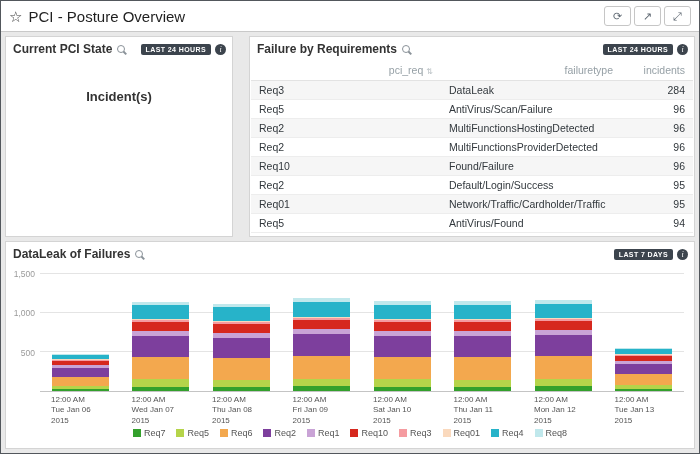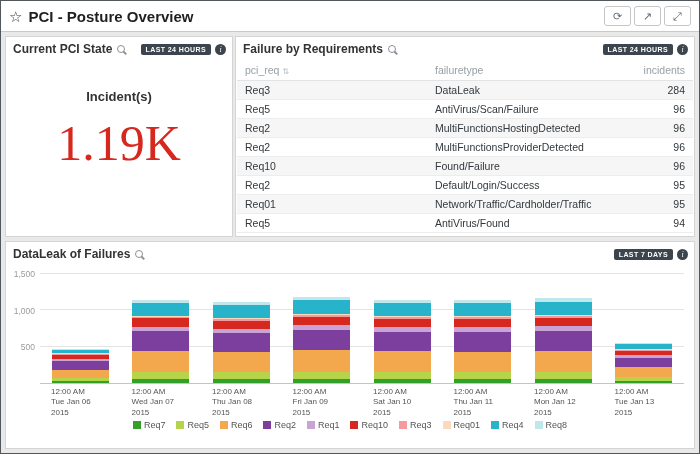--- a/index.html
+++ b/index.html
@@ -4,29 +4,29 @@
 <style>
   * { margin:0; padding:0; box-sizing:border-box; }
   body { font-family:"Liberation Sans", sans-serif; background:#fff; }
   .page { width:700px; height:454px; border:1px solid #52575c; background:#e9e9e9;
           display:flex; flex-direction:column; overflow:hidden; }
 
   
   .titlebar { background:#fff; border-bottom:1px solid #c9c9c9; flex:0 0 31px;
               display:flex; align-items:center; padding:0 8px; }
   .star { font-size:15px; color:#3a3a3a; margin-right:6px; cursor:pointer; line-height:1; }
-  .page-title { font-size:15px; font-weight:bold; color:#1f1f1f; flex:1; }
+  .page-title { font-size:15px; font-weight:normal; color:#1f1f1f; flex:1; }
   .actions { display:flex; gap:3px; }
   .action-btn { width:27px; height:20px; border:1px solid #c6c6c6; background:#fff;
                 border-radius:3px; color:#5c6670; font-size:11px; display:flex;
                 align-items:center; justify-content:center; cursor:pointer; }
 
   
   .dash { flex:1; padding:4px; display:flex; flex-direction:column; gap:4px; overflow:hidden; }
-  .row-top { display:flex; gap:2px; flex:0 0 201px; }
+  .row-top { display:flex; gap:16px; flex:0 0 201px; }
   .panel { background:#fff; border:1px solid #d4d4d4; display:flex; flex-direction:column; overflow:hidden; }
   .panel-left { flex:0 0 228px; }
   .panel-right { flex:1; }
   .panel-bottom { flex:1; }
 
   .panel-head { display:flex; align-items:center; padding:5px 6px 3px 7px; flex:0 0 22px; }
   .panel-title { font-size:12px; font-weight:bold; color:#333; }
   .head-right { margin-left:auto; display:flex; align-items:center; gap:4px; }
   .badge { background:#3c444d; color:#fff; font-size:7px; font-weight:bold;
            letter-spacing:.4px; padding:2px 5px; border-radius:2px; }
@@ -41,21 +41,21 @@
                         background:#8a9299; transform:rotate(45deg); left:6px; top:8px; }
 
   
   .single-value-body { flex:1; display:flex; flex-direction:column; align-items:center; padding-top:30px; }
   .sv-label { font-size:13px; font-weight:bold; color:#333; margin-bottom:14px; }
   .sv-value { font-size:50px; line-height:1; color:#d6281e; font-family:"Liberation Serif", serif; }
 
   
   .tbl-wrap { flex:1; overflow:hidden; padding:0 1px; }
   table { width:100%; border-collapse:collapse; font-size:10.5px; table-layout:fixed; }
-  thead th { text-align:left; color:#96a0a6; font-weight:normal; padding:5px 8px 4px;
+  thead th { text-align:right; color:#96a0a6; font-weight:normal; padding:5px 8px 4px;
              border-bottom:1px solid #e3e3e3; }
   th.col-req { width:190px; }
   th.col-num, td.col-num { width:72px; text-align:right; }
   tbody td { color:#32383d; padding:3px 8px; border-bottom:1px solid #ededed;
              white-space:nowrap; overflow:hidden; cursor:pointer; }
   tbody tr:nth-child(odd) { background:#f6f6f6; }
   .sort-glyph { color:#b9c0c4; font-size:8px; margin-left:3px; }
 
   
   .chart-area { flex:1; display:grid; grid-template-columns:30px 1fr;
@@ -63,21 +63,21 @@
   .y-axis { grid-row:1; grid-column:1; position:relative; }
   .ytick { position:absolute; right:5px; transform:translateY(50%); font-size:8.5px; color:#9a9a9a; }
   .plot { grid-row:1; grid-column:2; position:relative; border-bottom:1px solid #c4c4c4; }
   .gridline { position:absolute; left:0; right:0; border-top:1px solid #e4e4e4; }
   .bars { position:absolute; left:0; right:0; top:0; bottom:0; display:flex; }
   .bar-col { flex:1; display:flex; align-items:flex-end; justify-content:center; }
   .bar-stack { width:57px; height:100%; display:flex; flex-direction:column-reverse; cursor:pointer; }
   .x-labels { grid-row:2; grid-column:2; display:flex; padding-top:3px;justify-content:center; }
   .x-label { flex:1; font-size:8px; color:#555; line-height:1.3; padding-left:11px; }
   .legend { display:flex; justify-content:center; align-items:center; gap:11px;
-            padding:3px 0 18px; font-size:9px; color:#555; flex:0 0 20px; }
+            padding:3px 0 10px; font-size:9px; color:#555; flex:0 0 20px; }
   .legend-item { display:flex; align-items:center; cursor:pointer; }
   .legend-chip { width:8px; height:8px; display:inline-block; margin-right:3px; }
 </style>
 </head>
 <body>
 
 <div class="page">
 
   <div class="titlebar">
     <span class="star">☆</span>
@@ -97,21 +97,20 @@
         <div class="panel-head">
           <span class="panel-title">Current PCI State</span>
           <span class="search-icon"></span>
           <span class="head-right">
             <span class="badge">LAST 24 HOURS</span>
             <span class="info-icon">i</span>
           </span>
         </div>
         <div class="single-value-body">
           <div class="sv-label">Incident(s)</div>
-          <div class="sv-value" style="color: rgb(214, 40, 30);">1.19K</div>
         </div>
       </section>
 
       <section class="panel panel-right">
         <div class="panel-head">
           <span class="panel-title">Failure by Requirements</span>
           <span class="search-icon"></span>
           <span class="head-right">
             <span class="badge">LAST 24 HOURS</span>
             <span class="info-icon">i</span>

